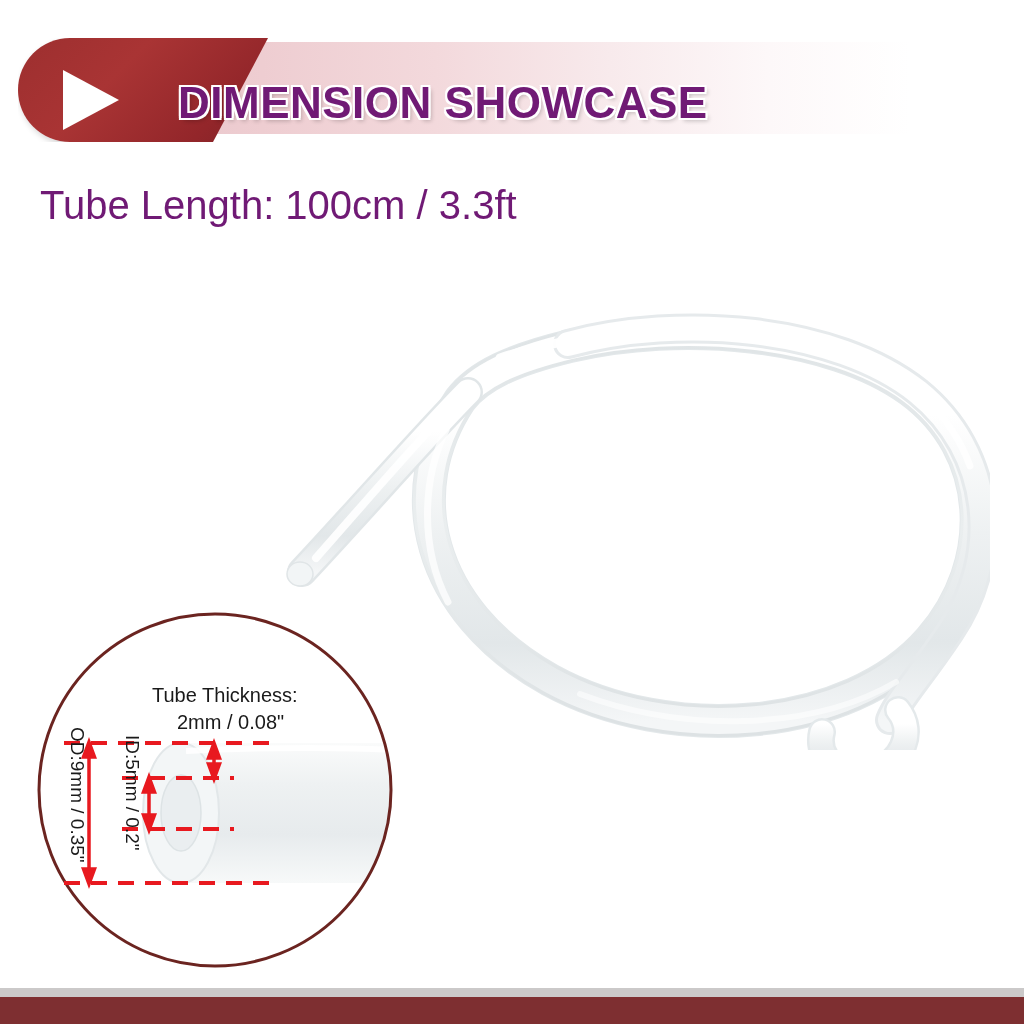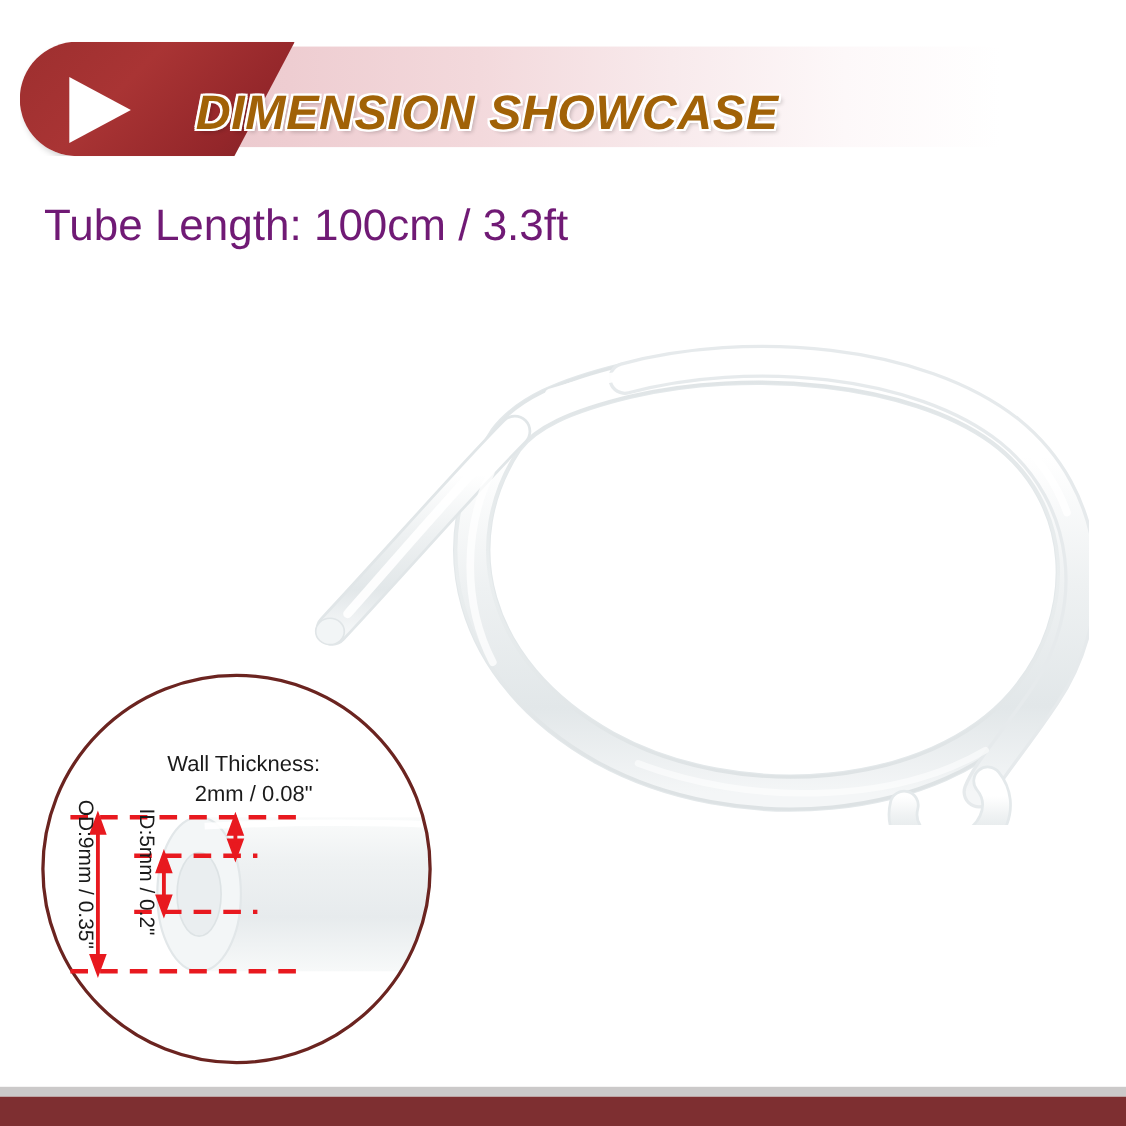--- a/index.html
+++ b/index.html
@@ -64,23 +64,22 @@
     border-top: 30px solid transparent;
     border-bottom: 30px solid transparent;
     border-left: 56px solid #ffffff;
   }
   #banner-title {
     position: absolute;
     left: 178px;
     top: 48px;
     font-size: 44px;
     font-weight: bold;
-    font-style: italic;
     letter-spacing: 0.5px;
-    color: #a16207;
+    color: #701a75;
     white-space: nowrap;
     text-shadow:
        2px 0 0 #fff, -2px 0 0 #fff, 0 2px 0 #fff, 0 -2px 0 #fff,
        2px 2px 0 #fff, -2px 2px 0 #fff, 2px -2px 0 #fff, -2px -2px 0 #fff,
        3px 3px 4px rgba(0,0,0,0.22);
   }
 
   
   #length-label {
     position: absolute;
@@ -280,21 +279,21 @@
       <line x1="113" y1="177" x2="113" y2="208"></line>
       <polygon points="113,166 107.5,181 118.5,181"></polygon>
       <polygon points="113,219 107.5,204 118.5,204"></polygon>
 
       <line x1="178" y1="142" x2="178" y2="157"></line>
       <polygon points="178,132 172.5,147 183.5,147"></polygon>
       <polygon points="178,168 172.5,153 183.5,153"></polygon>
     </g>
   </svg>
 
-  <div class="dim-text" id="wall-line1">Wall Thickness:</div>
+  <div class="dim-text" id="wall-line1">Tube Thickness:</div>
   <div class="dim-text" id="wall-line2">2mm / 0.08"</div>
   <div class="dim-text" id="od-text">OD:9mm / 0.35"</div>
   <div class="dim-text" id="id-text">ID:5mm / 0.2"</div>
 
   <div id="footer-gray"></div>
   <div id="footer-bar"></div>
 
 </div>
 
 </body></html>

